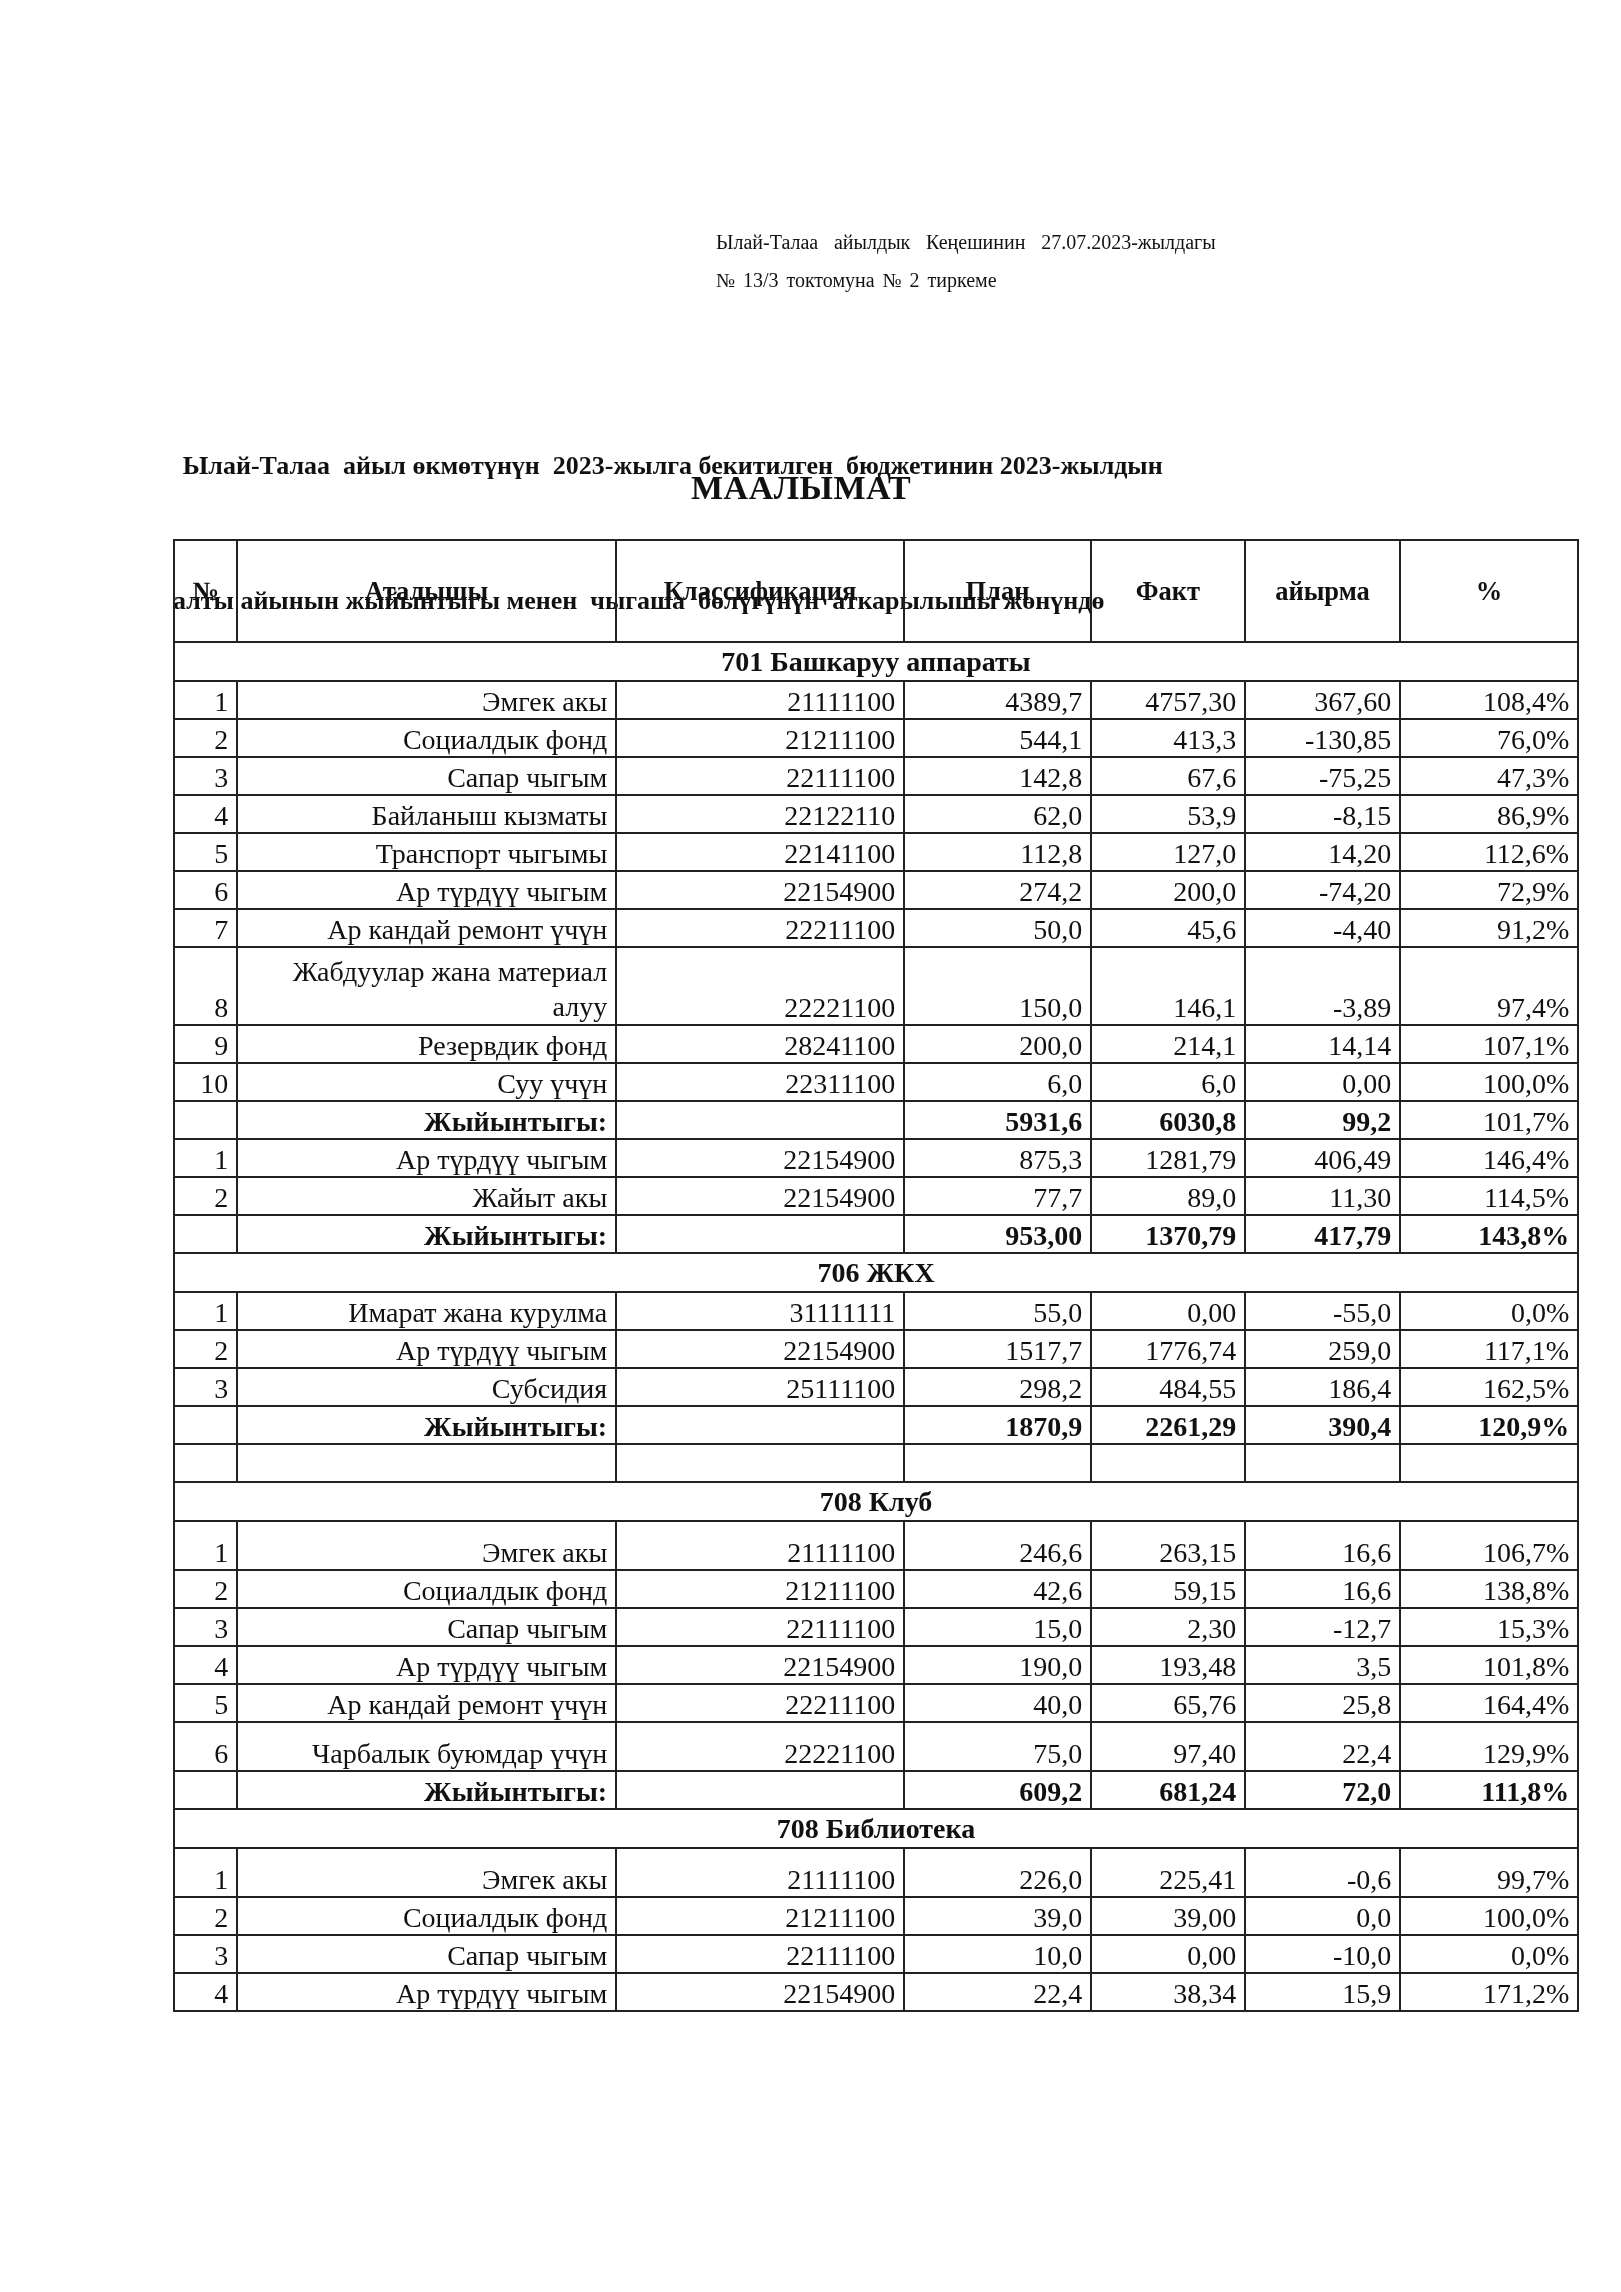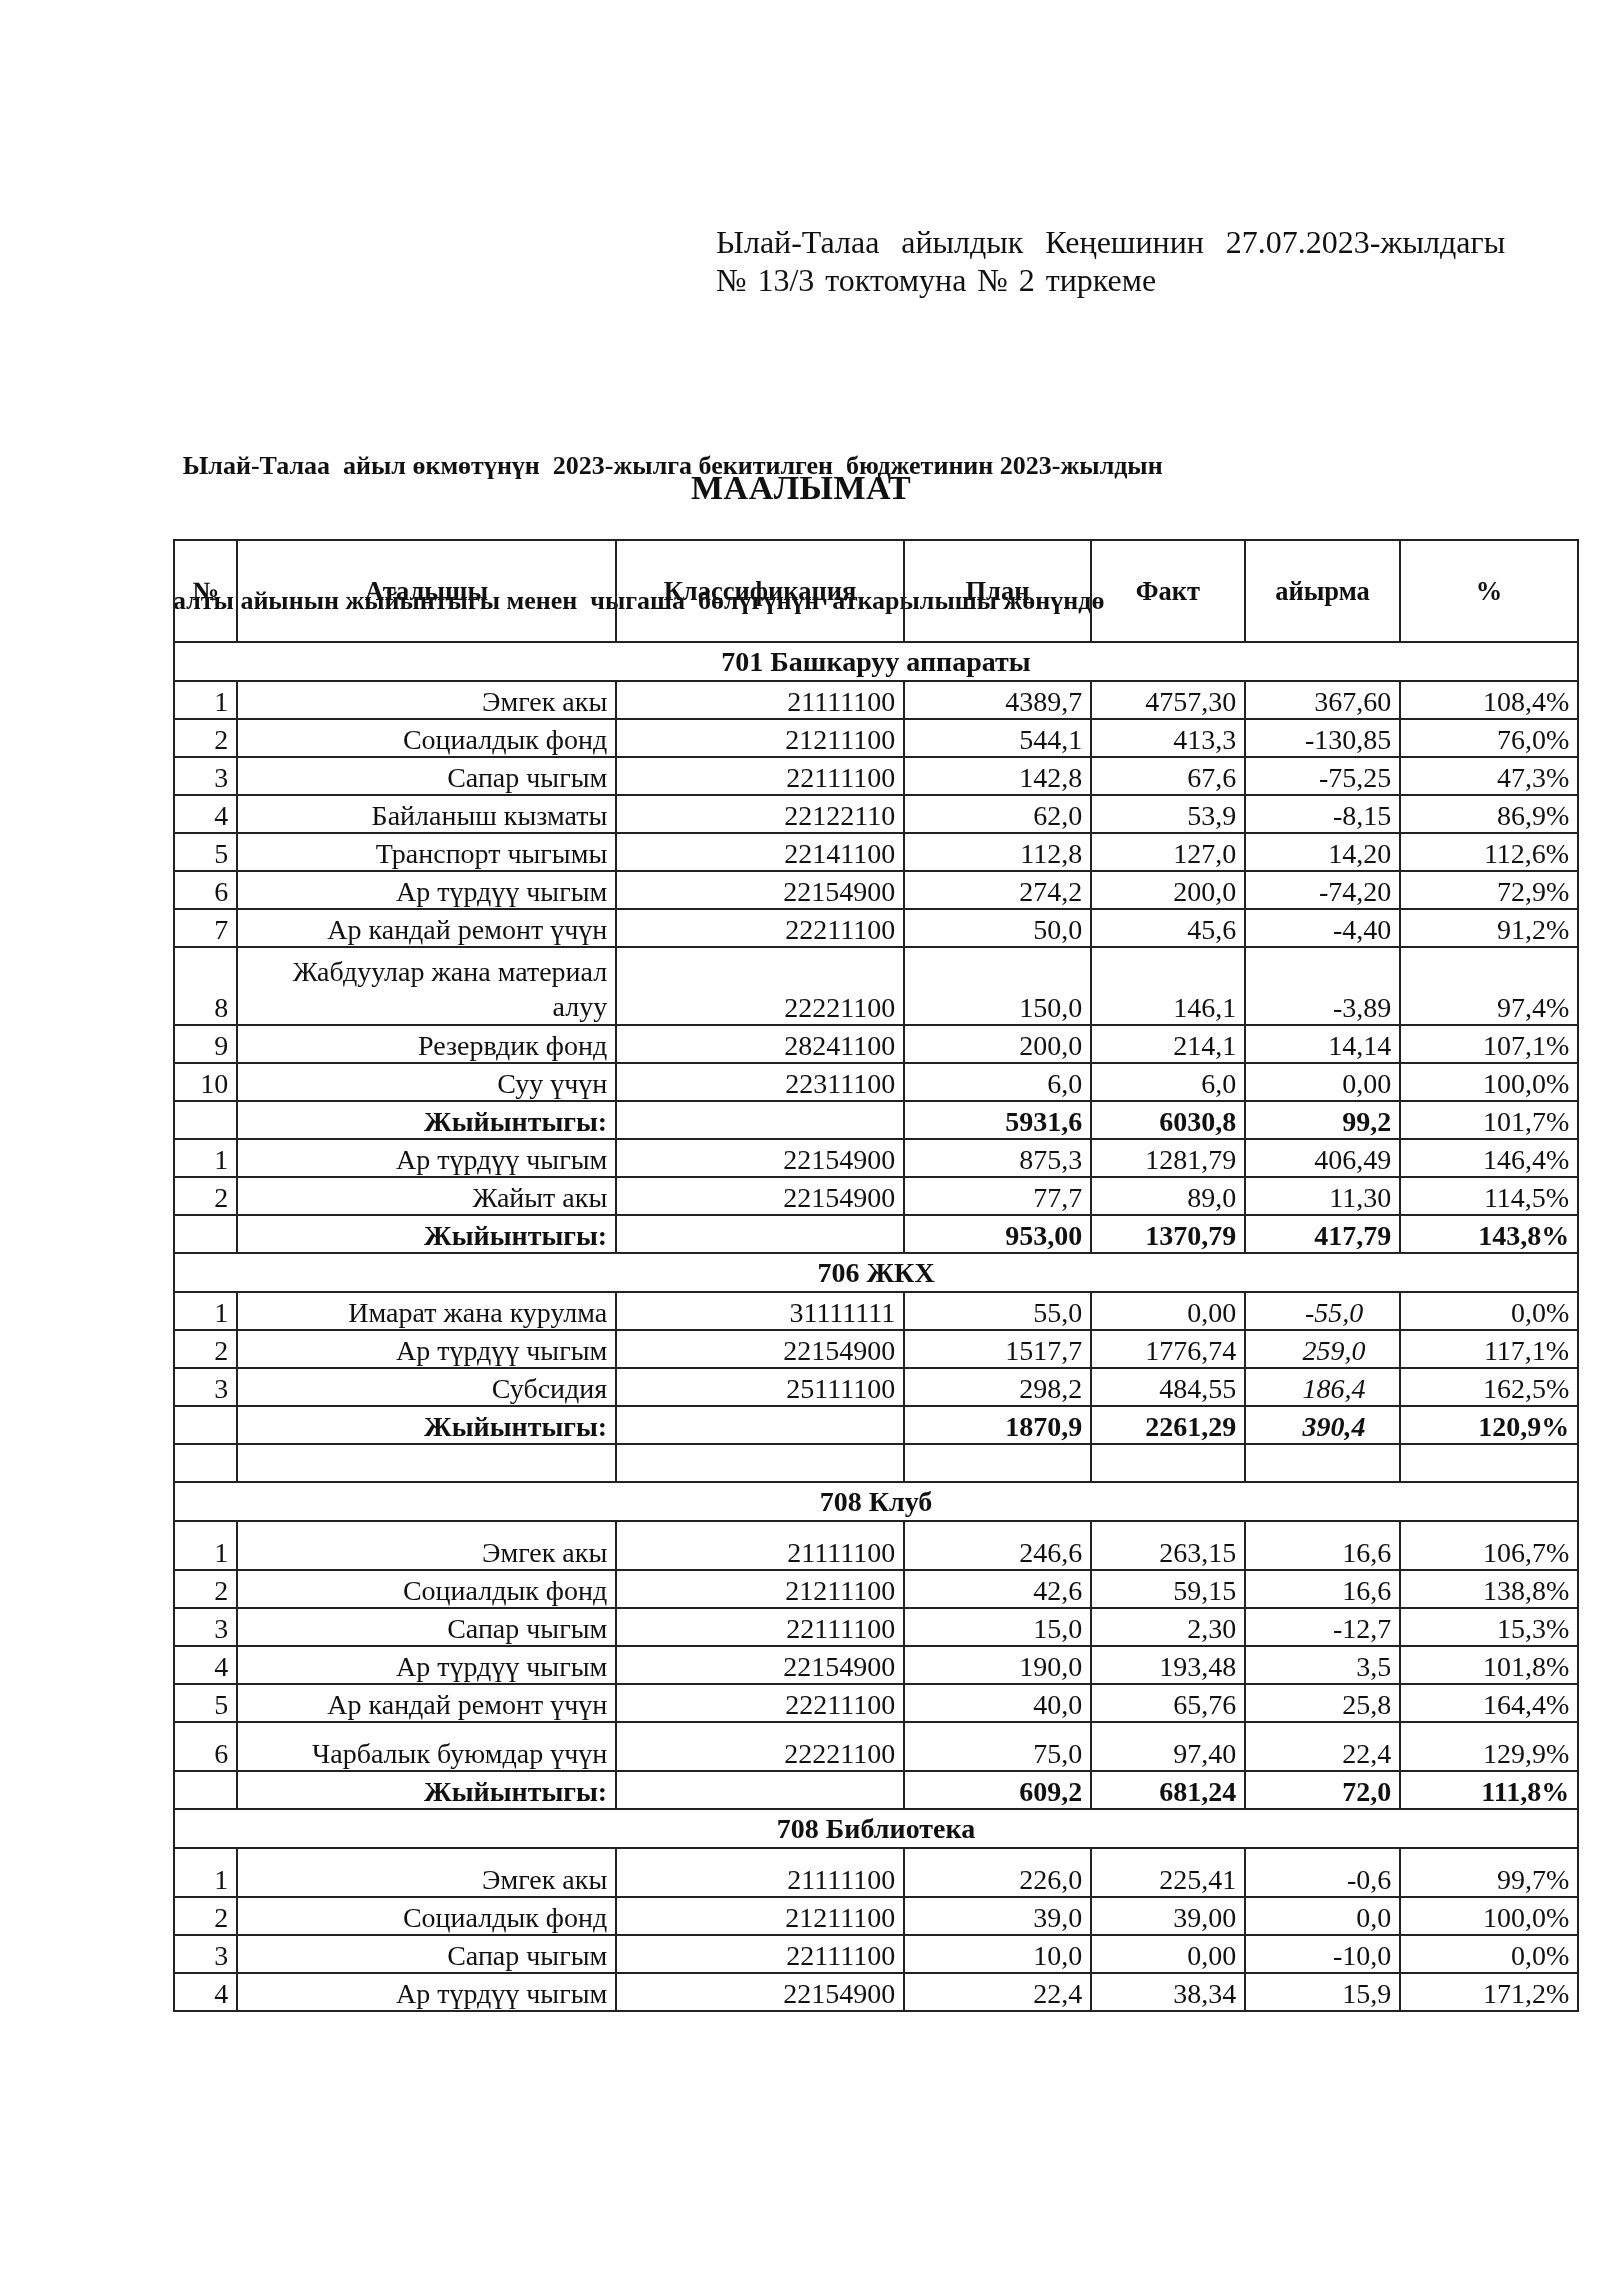--- a/index.html
+++ b/index.html
@@ -12,21 +12,21 @@
       height: 2293px;
       position: relative;
       overflow: hidden;
       font-family: "Liberation Serif", "DejaVu Serif", serif;
       color: #111111;
     }
     .preamble {
       position: absolute;
       left: 716px;
       top: 223px;
-      font-size: 32px;
+      font-size: 20px;
       line-height: 38px;
       white-space: pre;
       word-spacing: 2.9px;
     }
     .title {
       position: absolute;
       left: 173px;
       width: 1404px;
       top: 353px;
       font-size: 26px;
@@ -82,21 +82,21 @@
       vertical-align: middle;
     }
     tr.item td { height: 36px; }
     tr.item.tall td { height: 47px; }
     tr.item.tall-2line td { height: 76px; }
     tr.blank td { height: 36px; }
     td.no { text-align: right; padding-right: 9.8px; }
     td.name { text-align: right; padding-left: 11.8px; }
     td.name.wrap { white-space: normal; line-height: 35px; }
     td.num { text-align: right; }
-    td.num.left { text-align: center; padding-left: 31px; font-style: italic; }
+    td.num.left { text-align: right; padding-left: 31px; }
     tr.total td { height: 36px; border-radius: 8px; }
     tr.total td.name { font-weight: bold; }
     td.bold { font-weight: bold; text-align: right; }
   </style>
 </head>
 <body>
 
 <div class="preamble"><span>Ылай-Талаа  айылдык  Кеңешинин  27.07.2023-жылдагы</span>
 <span>№ 13/3 токтомуна № 2 тиркеме</span></div>
 

